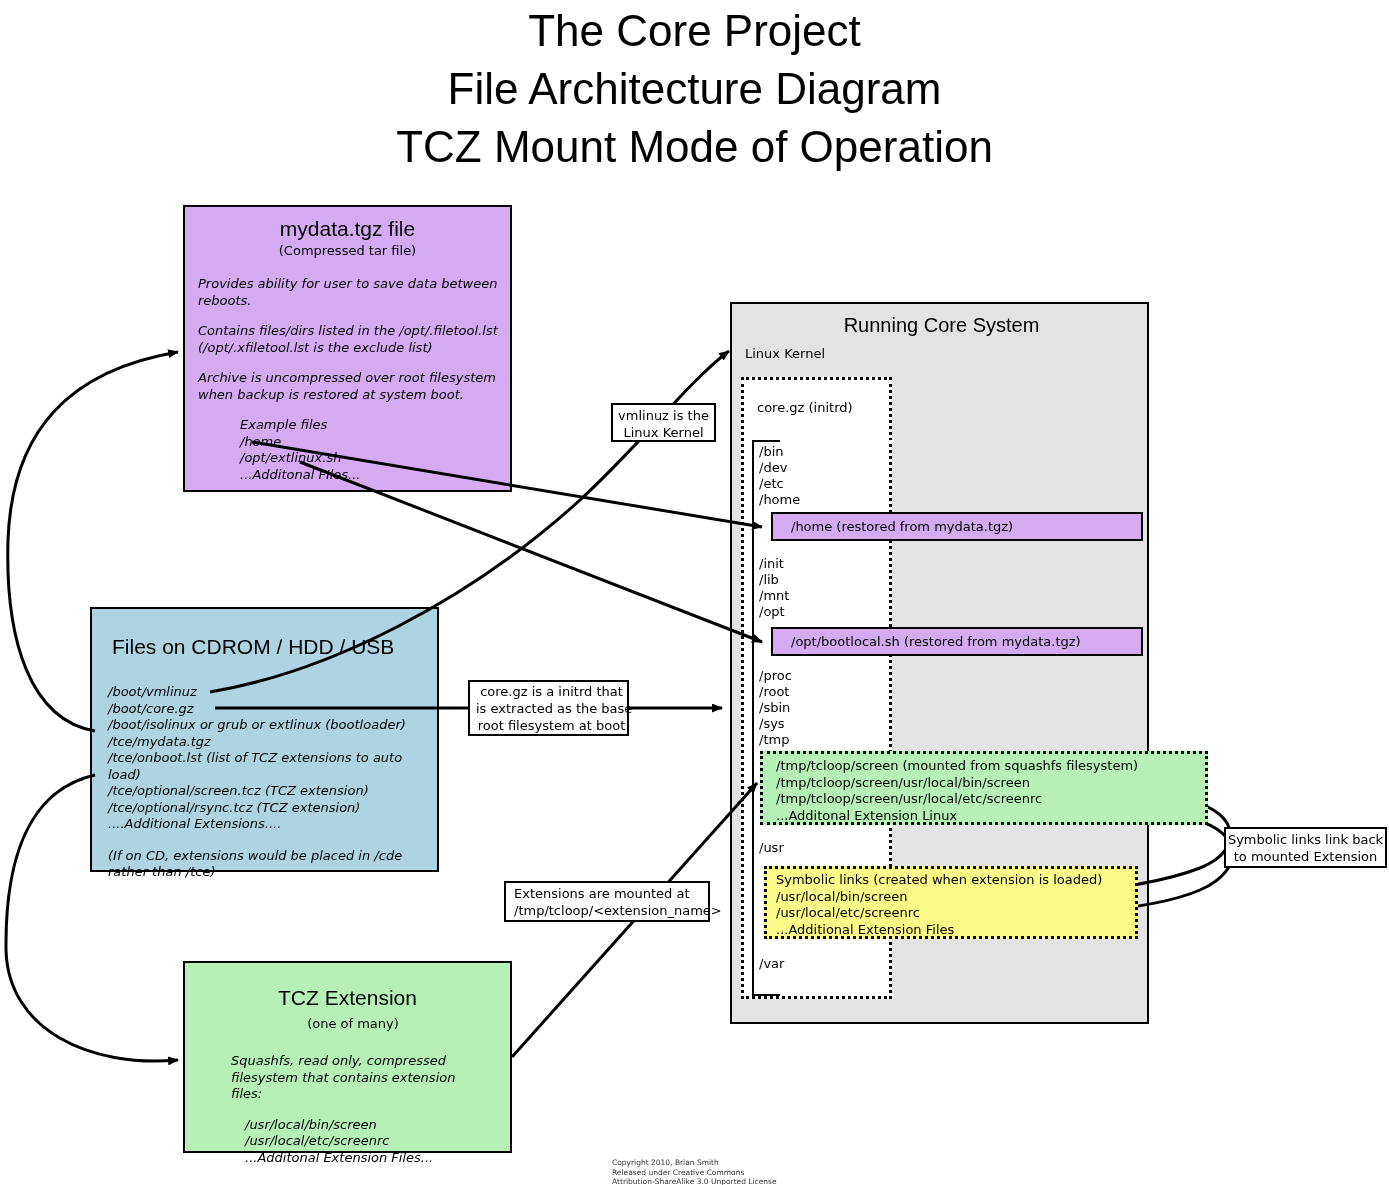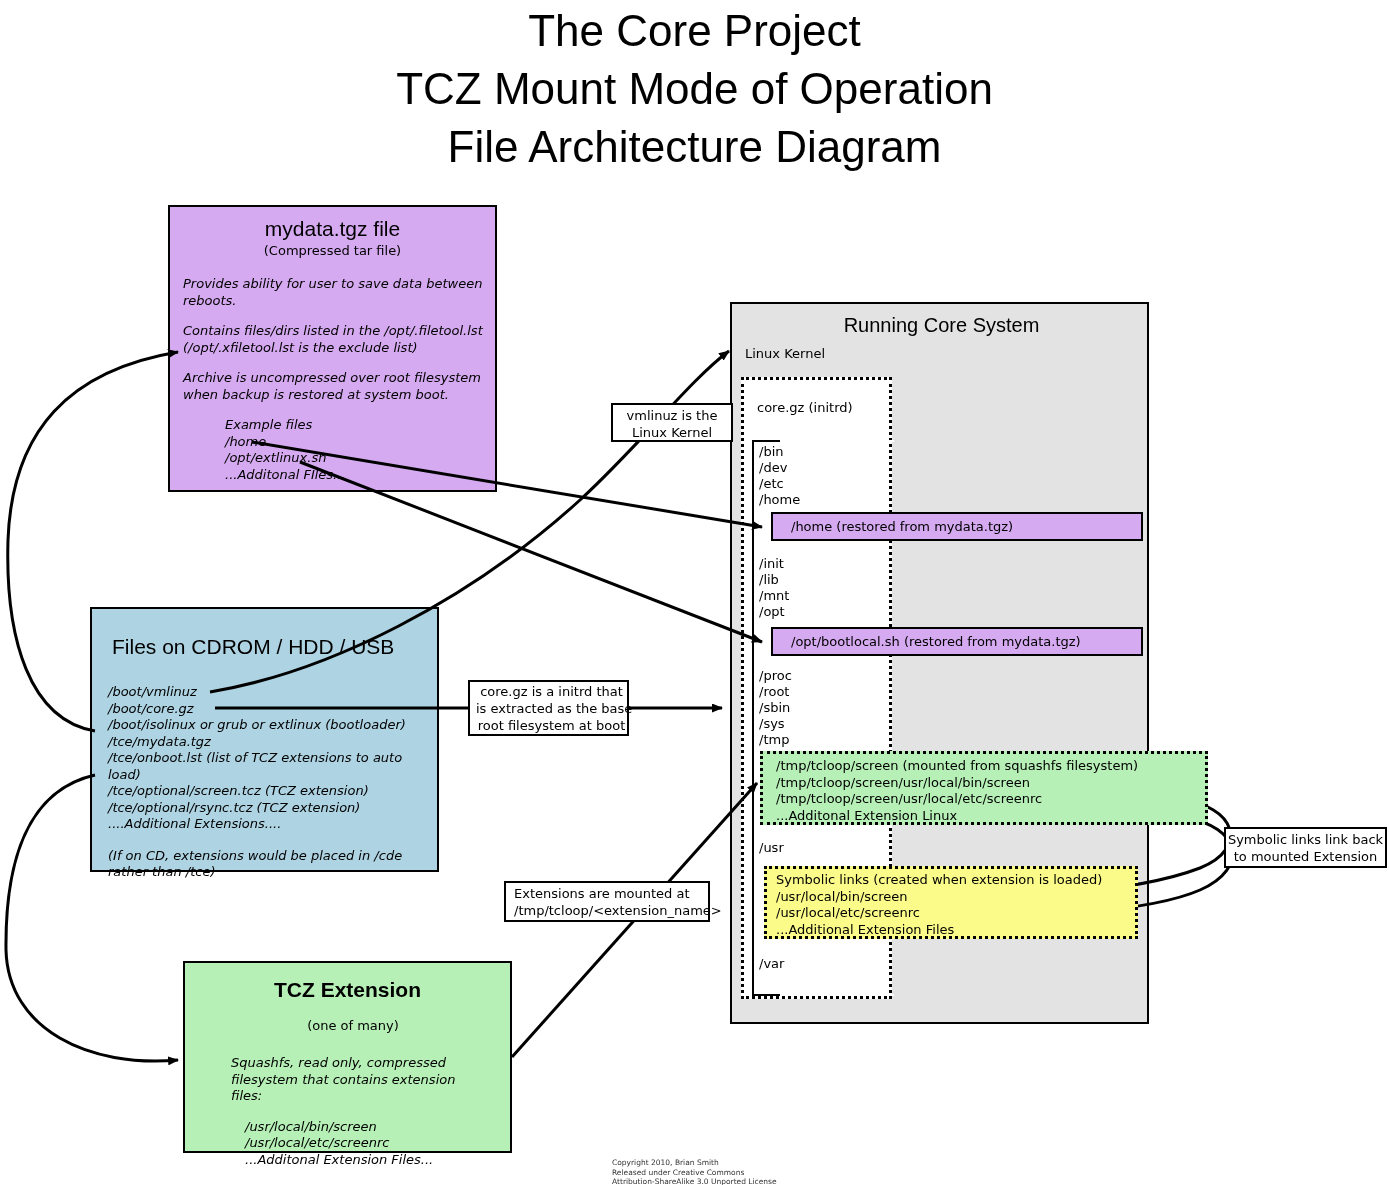--- a/index.html
+++ b/index.html
@@ -57,41 +57,41 @@
   .box-body {
     font-size: 13px;
     line-height: 16.5px;
     font-style: italic;
   }
   .box-body p { margin: 0 0 14px 0; }
   .box-body p:last-child { margin-bottom: 0; margin-left: 42px; }
 
   
   #mydata-box {
-    left: 168px; top: 205px; width: 329px; height: 287px;
+    left: 183px; top: 205px; width: 329px; height: 287px;
     background: #d5aaf0;
   }
   #mydata-box .box-title { margin-top: 9px; }
   #mydata-box .box-body { margin: 16px 12px 0 13px; }
 
   
   #files-box {
     left: 90px; top: 607px; width: 349px; height: 265px;
     background: #aed3e2;
   }
   #files-box .box-title { margin-top: 25px; text-align: left; padding-left: 20px; font-size: 21px; }
   #files-box .box-body { margin: 24px 0 0 16px; }
 
   
   #tcz-box {
     left: 183px; top: 961px; width: 329px; height: 192px;
     background: #b6f0b6;
   }
-  #tcz-box .box-title { margin-top: 14px; font-weight: bold; }
-  #tcz-box .box-sub { margin-top: 14px; padding-left: 11px; }
+  #tcz-box .box-title { margin-top: 22px; }
+  #tcz-box .box-sub { margin-top: 4px; padding-left: 11px; }
   #tcz-box .box-body { margin: 20px 0 0 46px; }
   #tcz-box .indent { margin-left: 14px; }
 
   
   #core-box {
     left: 730px; top: 302px; width: 419px; height: 722px;
     background: #e3e3e3;
   }
   #core-title {
     position: absolute;
@@ -197,43 +197,43 @@
     border: 2px solid #000;
     background: #ffffff;
     box-sizing: border-box;
     font-size: 13px;
     line-height: 17px;
     text-align: center;
     color: #000;
     z-index: 8;
     padding-top: 2px;
   }
-  #callout-vmlinuz { left: 611px; top: 403px; width: 122px; height: 39px; }
+  #callout-vmlinuz { left: 611px; top: 403px; width: 105px; height: 39px; }
   #callout-coregz  { left: 468px; top: 680px; width: 161px; height: 56px; padding-top: 1px; text-align: center; padding-left: 6px; }
   #callout-mounted { left: 504px; top: 881px; width: 206px; height: 41px; text-align: left; padding-left: 8px; }
   #callout-symlink { left: 1224px; top: 827px; width: 163px; height: 41px; }
 
   #copyright {
     position: absolute;
     left: 612px; top: 1158px;
     font-size: 7.5px;
     line-height: 9.5px;
     color: #333;
   }
   .nowrap { white-space: pre; }
 </style>
 </head>
 <body>
 
 <div id="page">
 
   <div class="title-block">
     <div>The Core Project</div>
+    <div>File Architecture Diagram</div>
     <div>TCZ Mount Mode of Operation</div>
-    <div>File Architecture Diagram</div>
   </div>
 
   <svg id="svg-layer" viewBox="0 0 1389 1185">
     <defs>
       <marker id="arrow" markerWidth="11" markerHeight="9" refX="10" refY="4.5" orient="auto" markerUnits="userSpaceOnUse">
         <path d="M0,0 L11,4.5 L0,9 z" fill="#000"></path>
       </marker>
     </defs>
     <g fill="none" stroke="#000" stroke-width="3">
 

